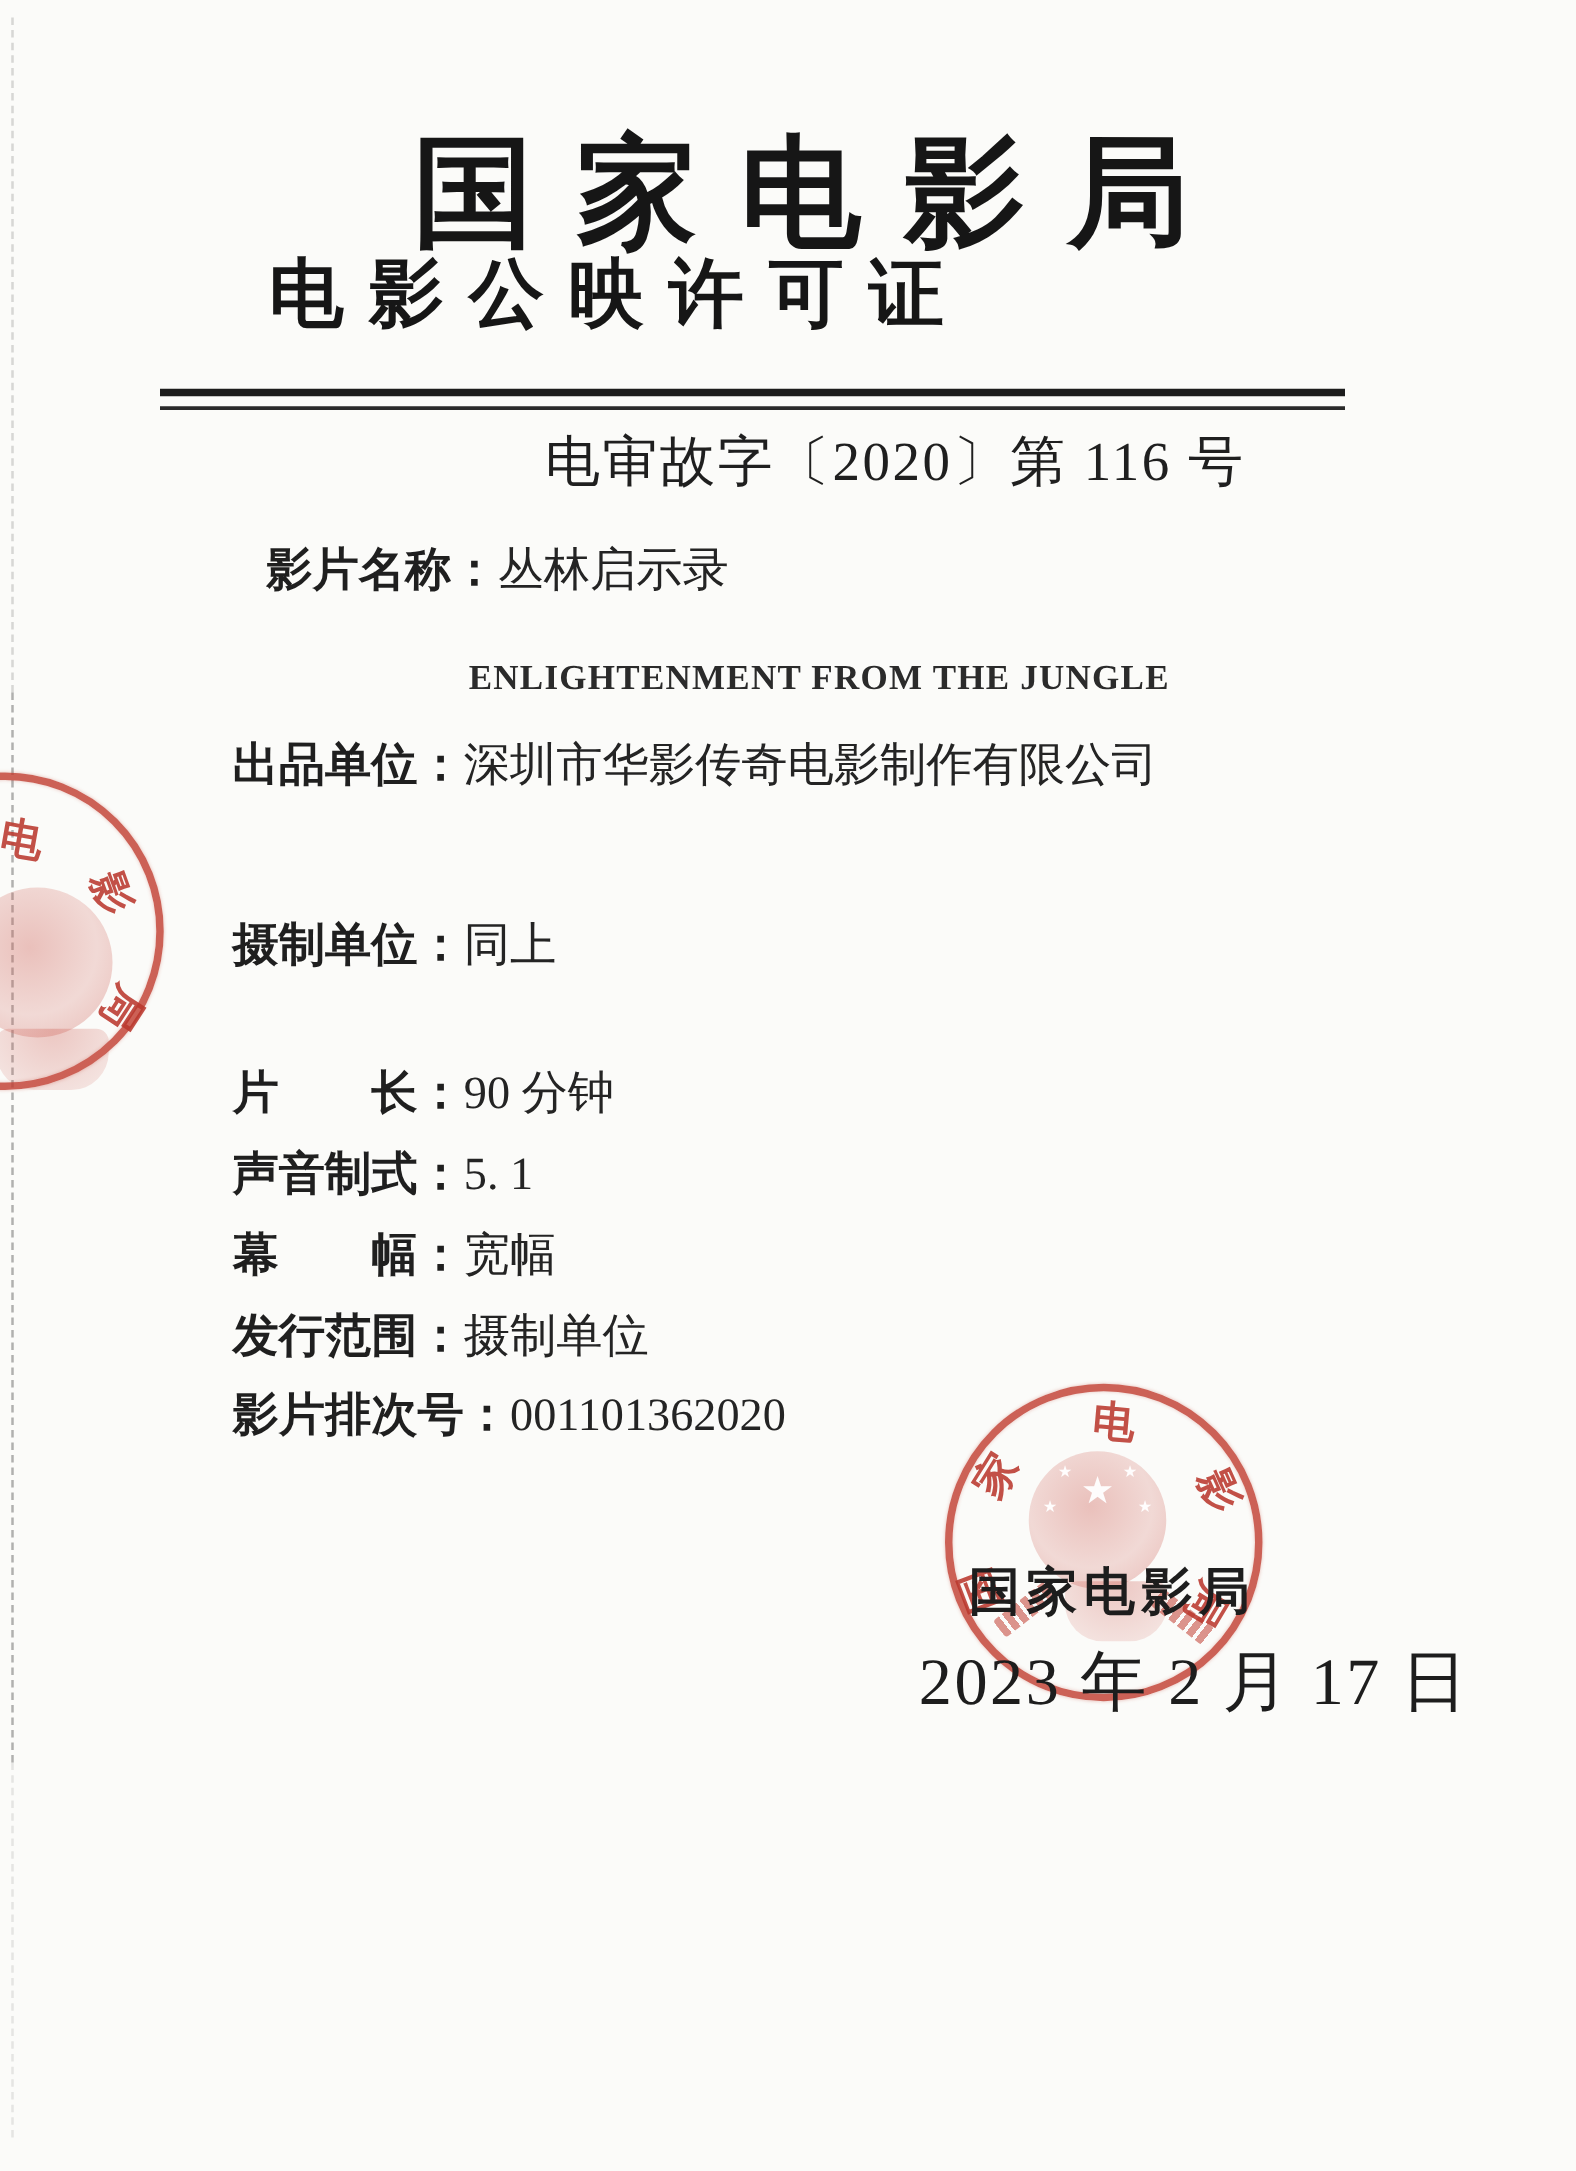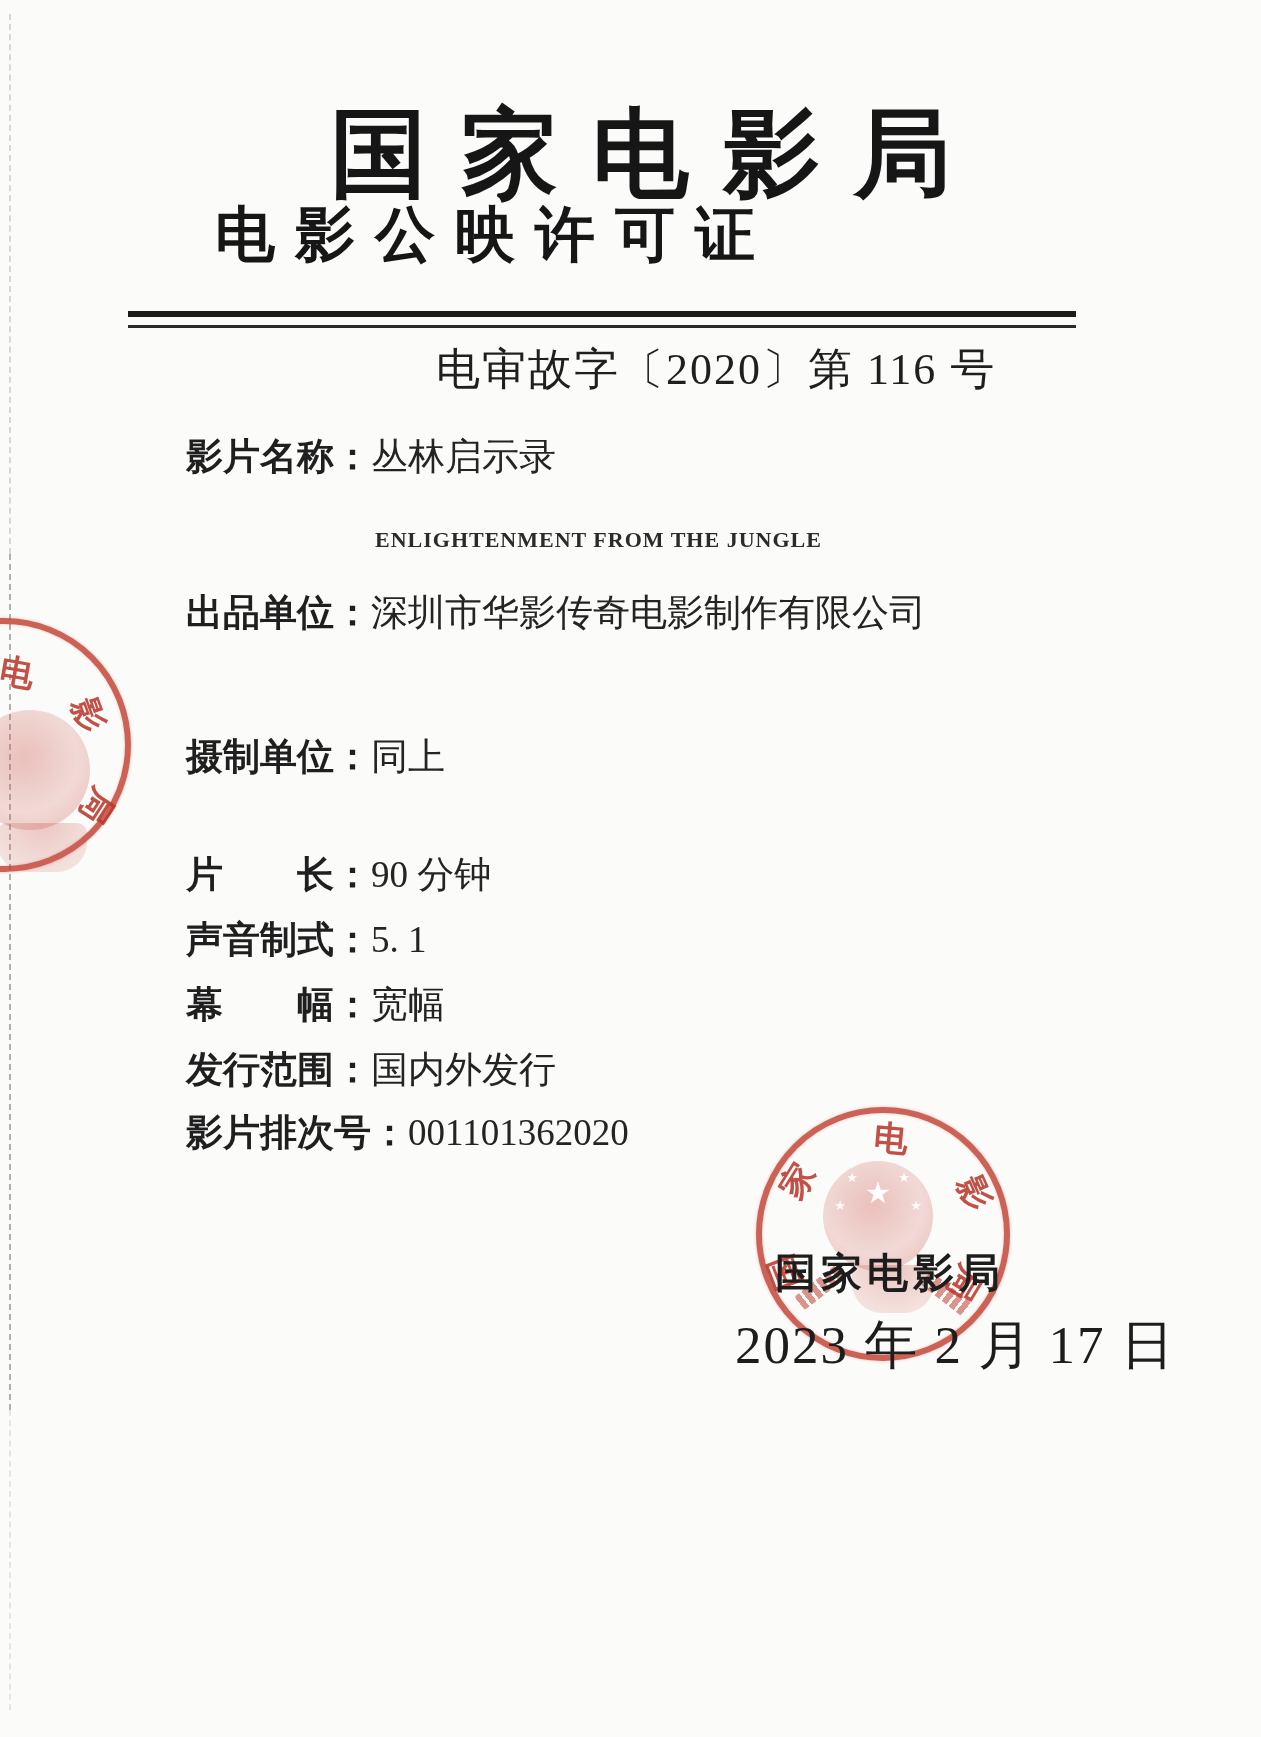--- a/index.html
+++ b/index.html
@@ -26,31 +26,31 @@
   .rule-thin {top:325px;left:128px;width:948px;height:3px;background:#2a2a2a;}
   .permit-number{
     top:340px;left:436px;
     font-size:44px;color:#1f1f1f;white-space:nowrap;letter-spacing:2px;
   }
 
   
   .field-row{left:186px;white-space:nowrap;font-size:37px;line-height:1.15;}
   .field-label{font-weight:700;color:#1f1f1f;}
   .field-value{color:#242424;}
-  .row-film-name{top:436px;}
+  .row-film-name{top:436px;margin-left:27px;}
   .row-producer{top:594px;font-family:Liberation Mono, monospace;}
   .row-filming{top:736px;}
   .row-length{top:854px;}
   .row-sound{top:919px;}
   .row-screen{top:984px;}
   .row-distribution{top:1049px;}
   .row-serial{top:1112px;}
   .english-title{
     top:527px;left:375px;
-    font-size:22px;font-weight:700;letter-spacing:1px;
+    font-size:28px;font-weight:700;letter-spacing:1px;
     color:#2b2b2b;white-space:nowrap;
   }
 
   
   .seal{width:254px;height:254px;}
   .seal-right{left:756px;top:1107px;}
   .seal-left{left:-123px;top:618px;}
   .seal-ring{
     position:absolute;inset:0;border-radius:50%;
     border:6px solid rgba(193,62,50,0.82);
@@ -144,21 +144,21 @@
 
 <div class="abs field-row row-sound">
   <span class="field-label">声音制式：</span><span class="field-value">5. 1</span>
 </div>
 
 <div class="abs field-row row-screen">
   <span class="field-label">幕　　幅：</span><span class="field-value">宽幅</span>
 </div>
 
 <div class="abs field-row row-distribution">
-  <span class="field-label">发行范围：</span><span class="field-value">国内外发行</span>
+  <span class="field-label">发行范围：</span><span class="field-value">摄制单位</span>
 </div>
 
 <div class="abs field-row row-serial">
   <span class="field-label">影片排次号：</span><span class="field-value">001101362020</span>
 </div>
 
 <div class="abs seal seal-right">
   <div class="seal-ring"></div>
   <div class="emblem-disc"></div>
   <div class="emblem-base"></div>

